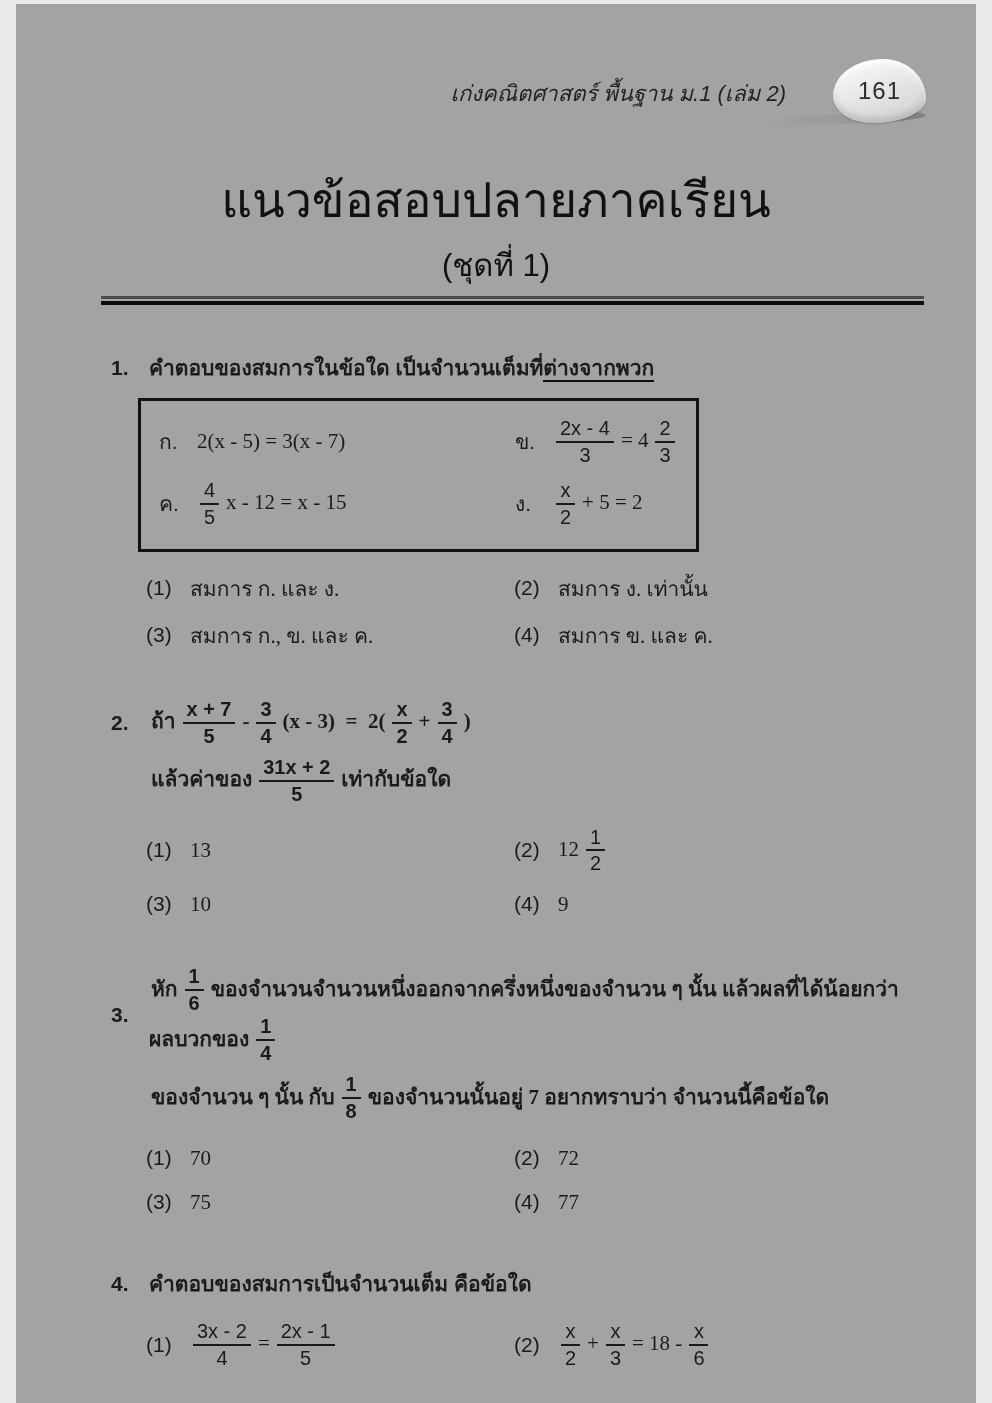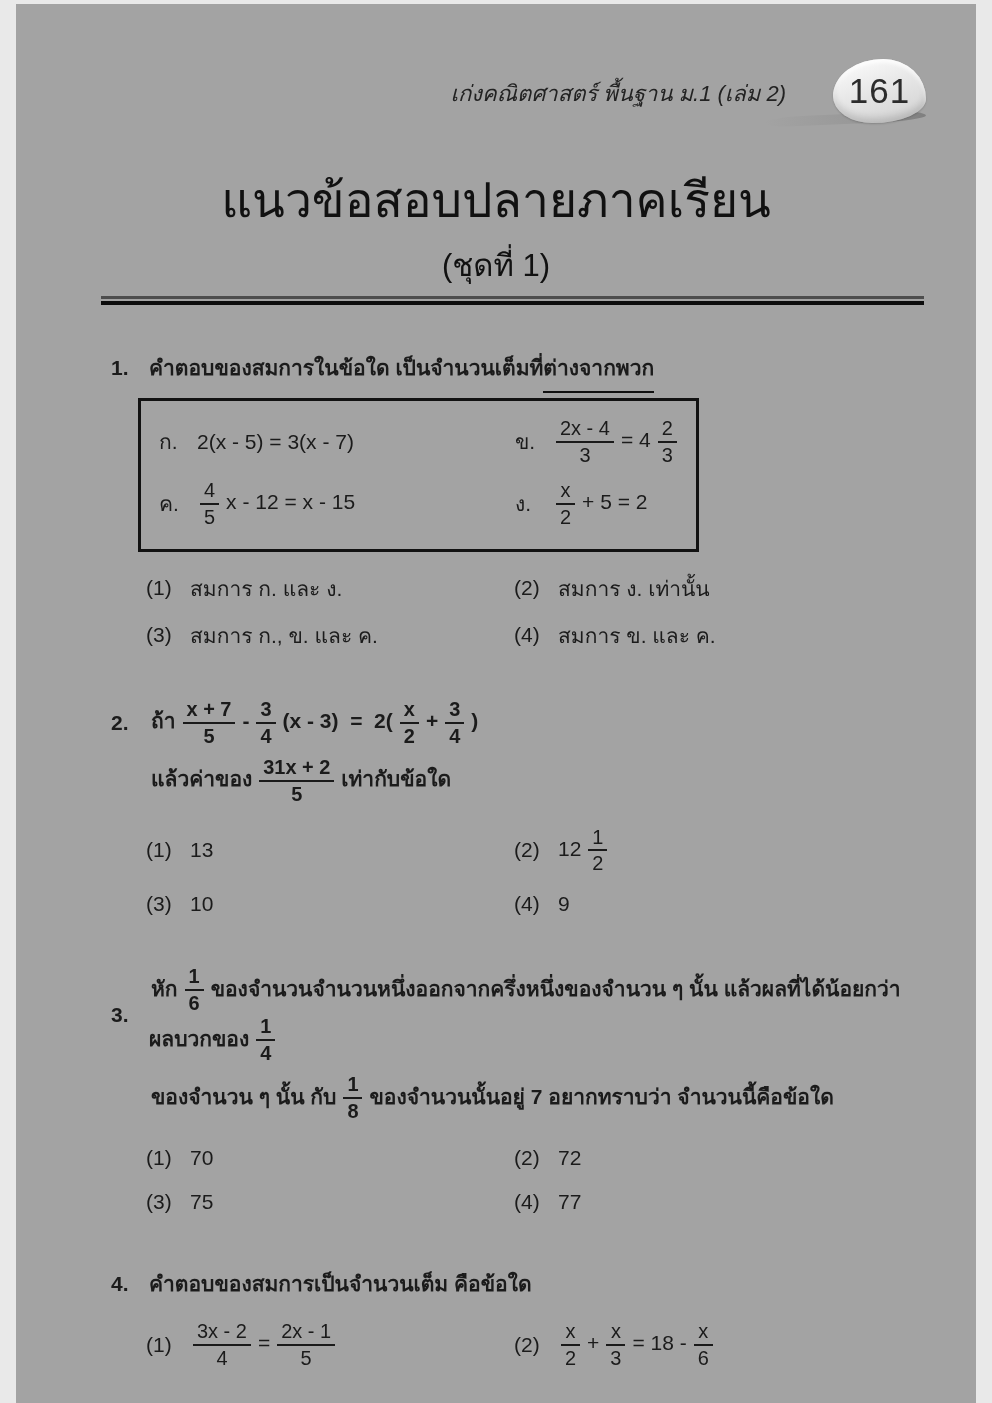--- a/index.html
+++ b/index.html
@@ -17,21 +17,21 @@
     font-size:22px; font-style:italic; font-weight:500; color:#222;
     white-space:nowrap;
   }
   .bubble {
     position:absolute; left:817px; top:55px; width:93px; height:64px;
     background:linear-gradient(160deg,#f7f7f7 15%,#e3e3e3 55%,#cfcfcf 100%);
     border-radius:54% 46% 58% 42% / 58% 62% 38% 42%;
     box-shadow:inset 0 -5px 7px rgba(0,0,0,.14), inset 0 3px 4px rgba(255,255,255,.95), 0 1px 2px rgba(0,0,0,.18);
     display:flex; align-items:center; justify-content:center;
   }
-  .bubble span { font-size:35px; color:#2c2c2c; letter-spacing:1px; }
+  .bubble span { font-size:24px; color:#2c2c2c; letter-spacing:1px; }
   .swoosh {
     position:absolute; left:748px; top:110px; width:162px; height:10px;
     background:linear-gradient(to right, rgba(165,165,165,0) 0%, rgba(150,150,150,.8) 55%, rgba(125,125,125,.95) 100%);
     border-radius:60% 40% 65% 35% / 100% 100% 100% 100%;
     transform:rotate(-2.5deg);
   }
 
   
   .title {
     position:absolute; top:158px; left:0; width:100%;
@@ -47,21 +47,21 @@
 
   
   .content { position:absolute; top:327px; left:95px; width:813px; }
 
   .instruction { font-weight:bold; height:32px; }
   .instruction .mark { font-weight:900; font-style:italic; font-size:26px; margin:0 5px; position:relative; top:1px; }
 
   .qhead { display:flex; align-items:center; }
   .qnum  { width:38px; flex:none; font-weight:bold; }
   .qtext { font-weight:bold; }
-  .u { border-bottom:2.5px solid #111; padding-bottom:12px; }
+  .u { border-bottom:2.5px solid #111; padding-bottom:1px; }
 
   .qline { margin-left:38px; font-weight:bold; }
 
   
   .eqbox {
     margin:14px 0 0 27px; width:561px; border:3px solid #121212;
     padding:16px 8px 20px 18px;
     display:grid; grid-template-columns:356px 1fr; row-gap:12px;
   }
   .eqitem { display:flex; align-items:center; min-height:36px; }
@@ -69,21 +69,21 @@
 
   
   .choices {
     margin:20px 0 0 35px;
     display:grid; grid-template-columns:368px 1fr; row-gap:14px;
   }
   .choice { display:flex; align-items:center; min-height:30px; }
   .cnum { width:42px; flex:none; }
 
   
-  .eq .mtxt { white-space:pre-wrap; margin:0 2px; }
+  .eq .mtxt { white-space:pre-wrap; margin:0 2px;font-family:Liberation Serif, serif; }
   .eq .frac {
     display:inline-block; vertical-align:middle; text-align:center;
     margin:0 5px; line-height:1.15; font-size:.95em;
   }
   .eq .frac .num { display:block; padding:0 4px 1px; }
   .eq .frac .den { display:block; border-top:2.2px solid #1a1a1a; padding:1px 4px 0; }
 
   .mt-q2 { margin-top:46px; }
   .mt-q3 { margin-top:46px; }
   .mt-q4 { margin-top:50px; }

